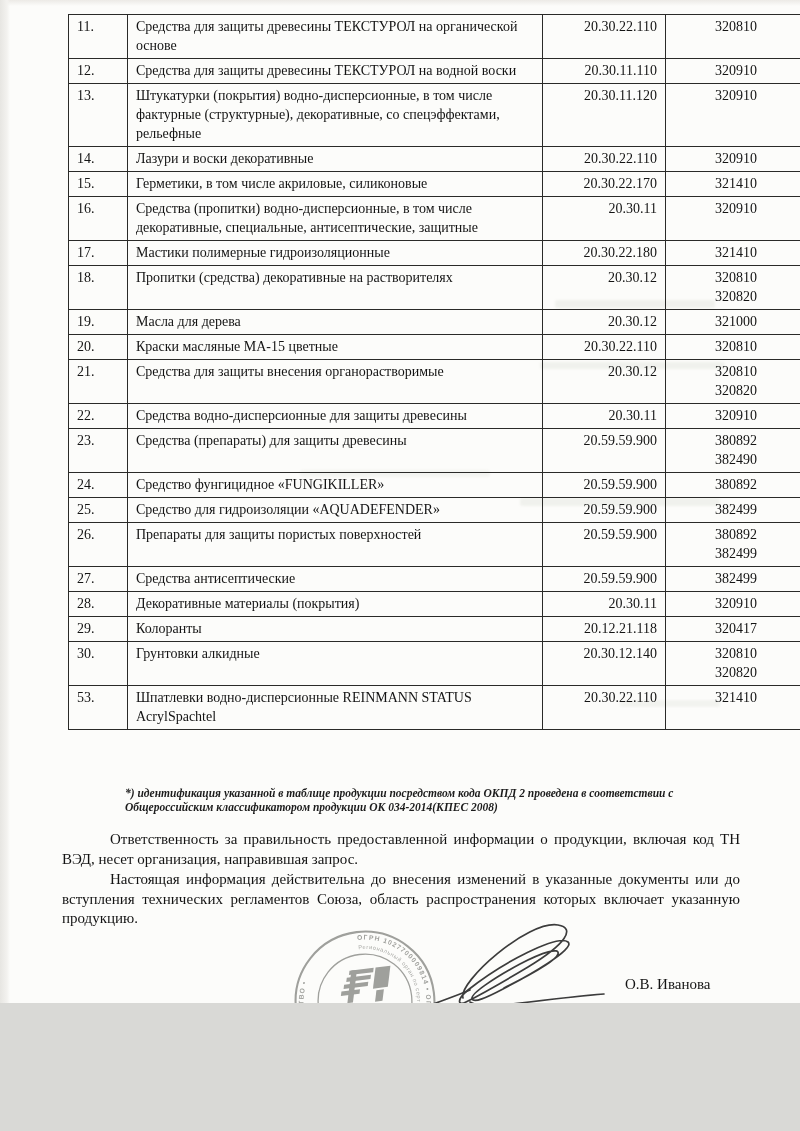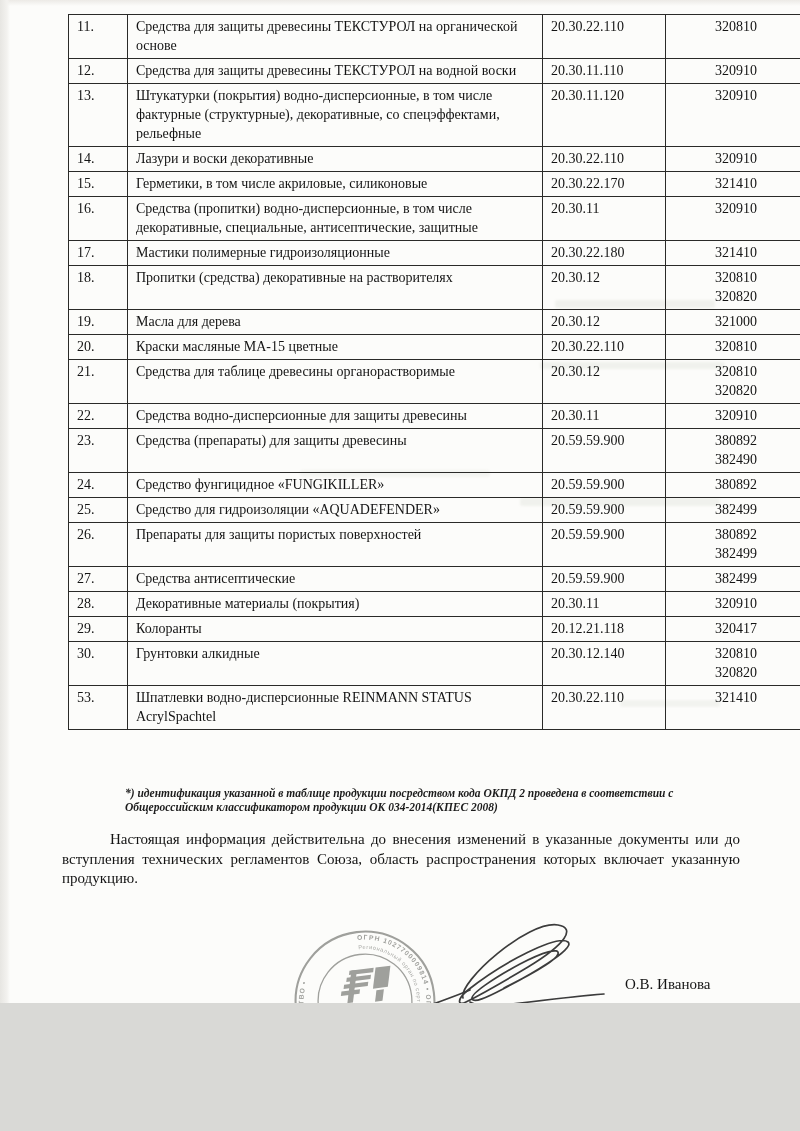--- a/index.html
+++ b/index.html
@@ -21,21 +21,21 @@
   table.products{border-collapse:collapse;width:100%;table-layout:fixed;}
   table.products td{
     border:1.7px solid #2a2a28;
     font-size:14px;line-height:19px;
     padding:2px 8px 3px 8px;
     vertical-align:top;
     color:#141414;
   }
   td.c-num{width:42px;vertical-align:middle;padding-left:8px;}
   td.c-desc{width:398px;}
-  td.c-okpd{width:106px;text-align:left;}
+  td.c-okpd{width:106px;text-align:right;}
   td.c-tnved{width:124px;text-align:center;}
   td.c-tnved .code + .code{margin-top:0;}
 
   
   .footnote{
     position:absolute;left:125px;top:786px;width:608px;
     font-size:11.5px;line-height:14px;
     font-style:italic;font-weight:bold;color:#1c1c1c;
   }
 
@@ -173,21 +173,21 @@
           <tr>
       <td class="c-num">20.</td>
       <td class="c-desc">Краски масляные МА-15 цветные</td>
       <td class="c-okpd">20.30.22.110</td>
       <td class="c-tnved">
               <div class="code">320810</div>
             </td>
     </tr>
           <tr>
       <td class="c-num">21.</td>
-      <td class="c-desc">Средства для таблице древесины органорастворимые</td>
+      <td class="c-desc">Средства для защиты внесения органорастворимые</td>
       <td class="c-okpd">20.30.12</td>
       <td class="c-tnved">
               <div class="code">320810</div>
               <div class="code">320820</div>
             </td>
     </tr>
           <tr>
       <td class="c-num">22.</td>
       <td class="c-desc">Средства водно-дисперсионные для защиты древесины</td>
       <td class="c-okpd">20.30.11</td>
@@ -270,20 +270,21 @@
               <div class="code">321410</div>
             </td>
     </tr>
         </tbody>
     </table>
   </div>
 
   <div class="footnote">*) идентификация указанной в таблице продукции посредством кода ОКПД 2 проведена в соответствии с Общероссийским классификатором продукции ОК 034-2014(КПЕС 2008)</div>
 
   <div class="bodytext">
+    <p>Ответственность за правильность предоставленной информации о продукции, включая код ТН ВЭД, несет организация, направившая запрос.</p>
     <p>Настоящая информация действительна до внесения изменений в указанные документы или до вступления технических регламентов Союза, область распространения которых включает указанную продукцию.</p>
   </div>
 
 
   <svg class="stamp" viewBox="0 0 160 160">
     <g transform="rotate(-7 80 80)" fill="none" stroke="#8f908c">
       <circle cx="80" cy="80" r="74" stroke-width="2.2"></circle>
       <circle cx="80" cy="80" r="50" stroke-width="1.4"></circle>
       <defs>
         <path id="ringOuter" d="M 80,14.5 A 65.5,65.5 0 1 1 79.9,14.5"></path>

